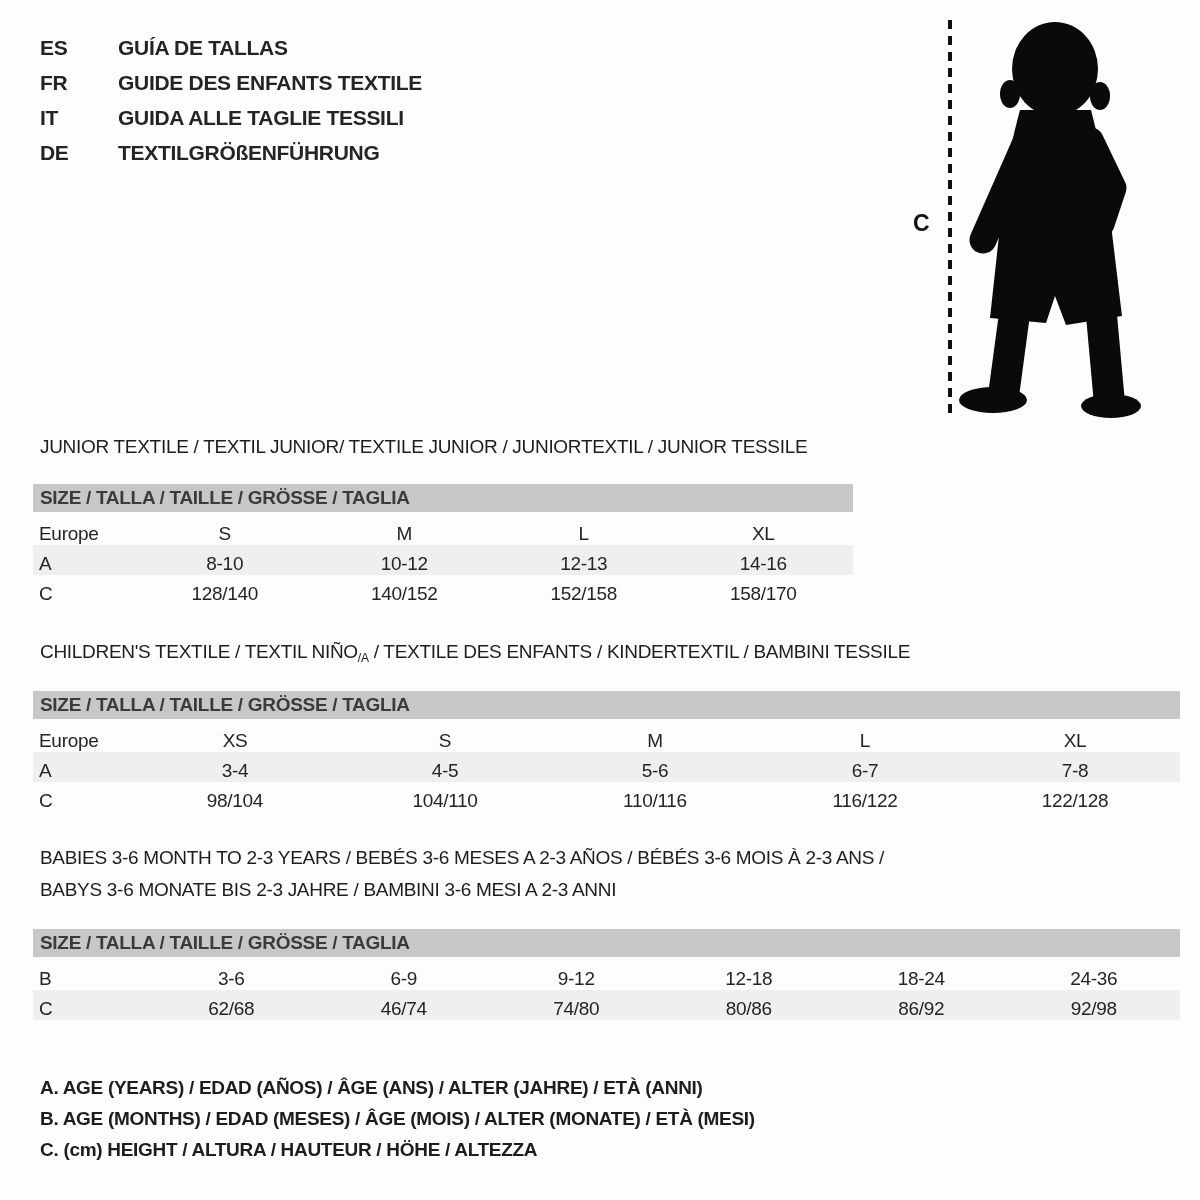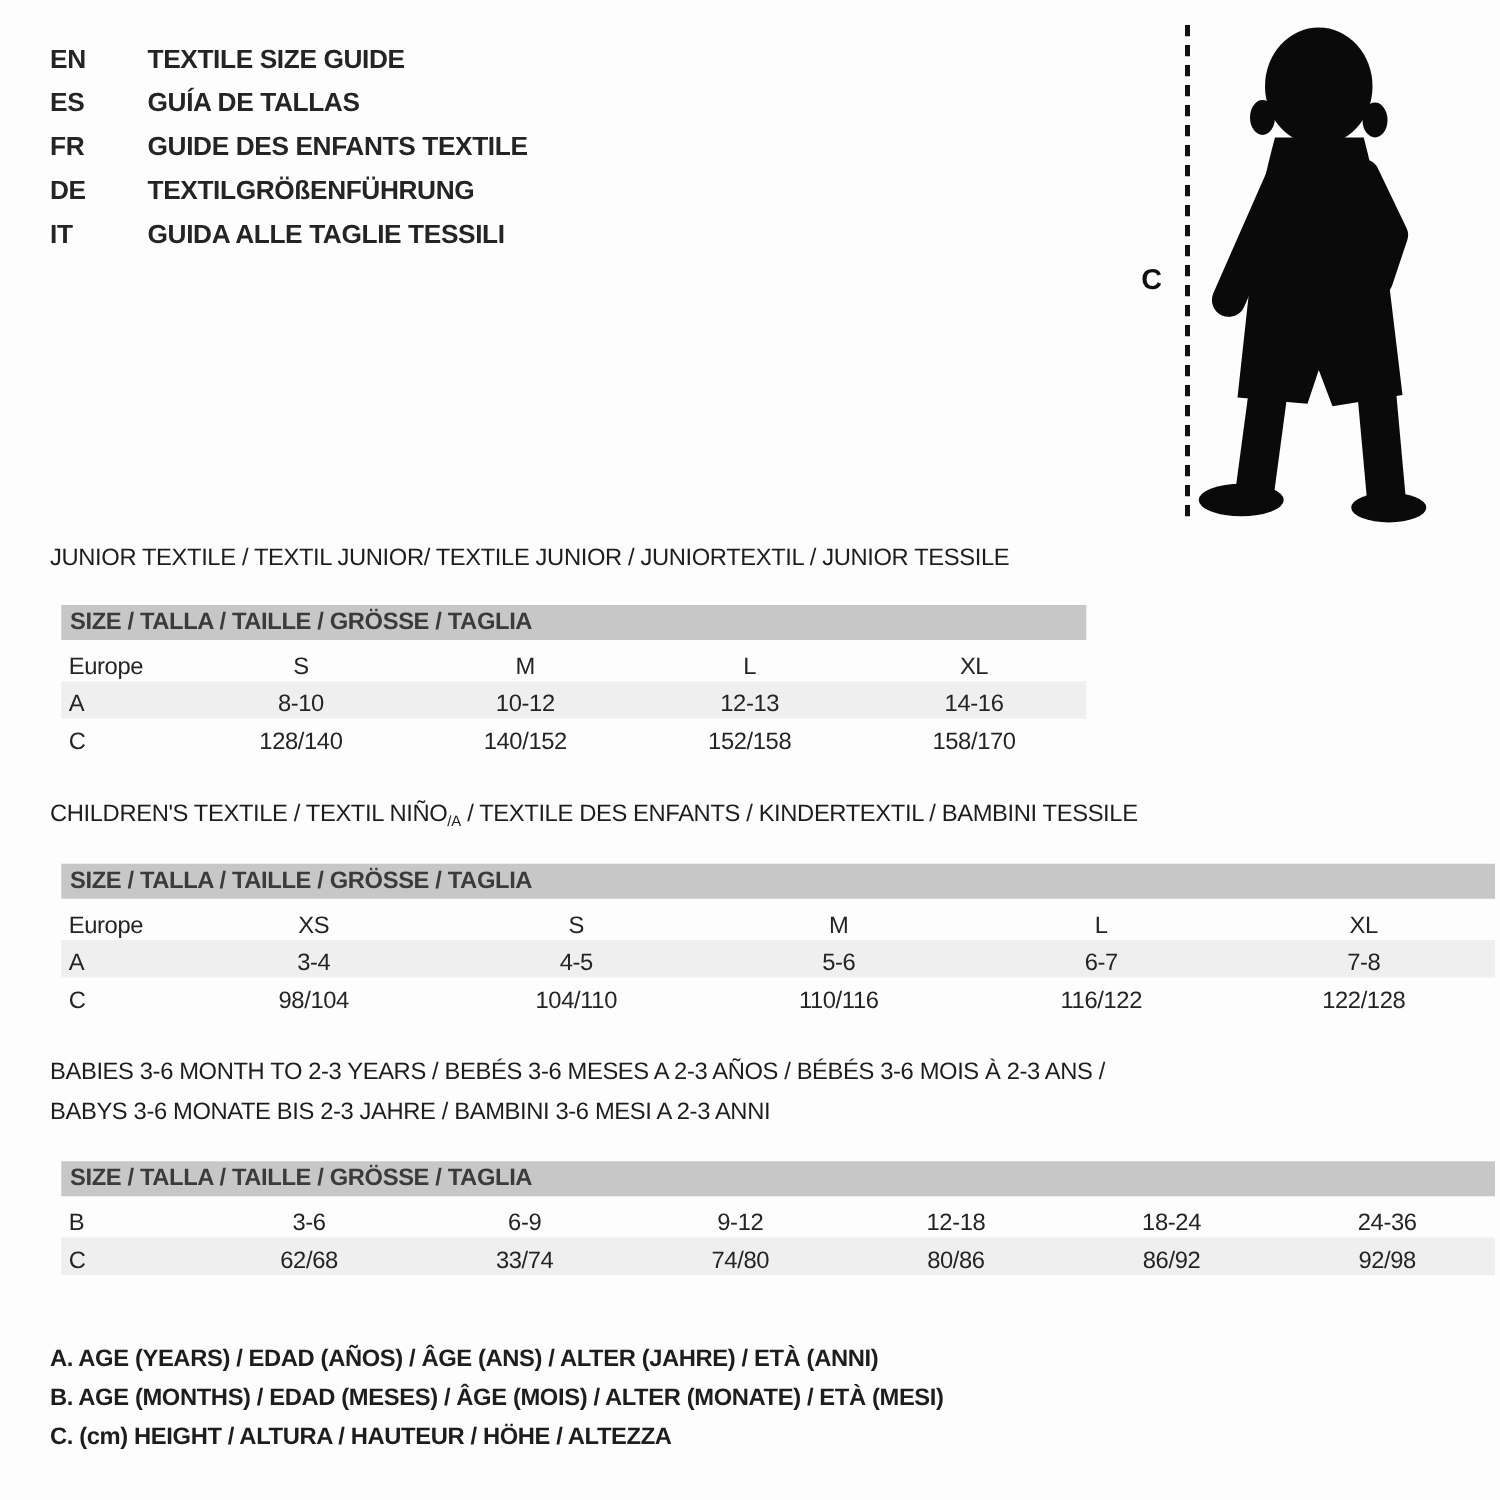--- a/index.html
+++ b/index.html
@@ -26,21 +26,21 @@
   .c-label { position:absolute; left:8px; top:198px; font-weight:bold; font-size:23px; color:#111; }
 
   
   .sec-title { position:absolute; left:40px; font-size:19px; font-weight:normal; white-space:nowrap; color:#1d1d1d; }
   .title-junior   { top:436px; }
   .title-children { top:641px; }
   .title-babies   { top:842px; line-height:32px; }
   .sub-a { font-size:12px; position:relative; bottom:-4px; letter-spacing:-0.2px; }
 
   
-  .size-table { position:absolute; left:33px;margin-left:16px; }
+  .size-table { position:absolute; left:33px; }
   .tbl-junior   { top:484px; width:820px; }
   .tbl-children { top:691px; width:1147px; }
   .tbl-babies   { top:929px; width:1147px; }
 
   .size-bar {
     height:28px; display:flex; align-items:center;
     padding-left:7px; font-size:19px; font-weight:bold;
     white-space:nowrap;
   }
   .t-row { display:flex; align-items:flex-end; height:30px; font-size:19px; }
@@ -53,38 +53,34 @@
 
   
   .legend { position:absolute; left:40px; top:1072px; }
   .legend-line { font-size:19px; font-weight:bold; line-height:31px; white-space:nowrap; color:#1d1d1d; }
 </style>
 </head>
 <body>
 
 <section class="lang-header">
   <div class="lang-row">
-    <span class="lang-code">EN</span>
-    <span class="lang-text">TEXTILE SIZE GUIDE</span>
-  </div>
-  <div class="lang-row">
     <span class="lang-code">ES</span>
     <span class="lang-text">GUÍA DE TALLAS</span>
   </div>
   <div class="lang-row">
     <span class="lang-code">FR</span>
     <span class="lang-text">GUIDE DES ENFANTS TEXTILE</span>
   </div>
   <div class="lang-row">
+    <span class="lang-code">IT</span>
+    <span class="lang-text">GUIDA ALLE TAGLIE TESSILI</span>
+  </div>
+  <div class="lang-row">
     <span class="lang-code">DE</span>
     <span class="lang-text">TEXTILGRÖßENFÜHRUNG</span>
-  </div>
-  <div class="lang-row">
-    <span class="lang-code">IT</span>
-    <span class="lang-text">GUIDA ALLE TAGLIE TESSILI</span>
   </div>
 </section>
 
 <div class="figure">
   <svg viewBox="0 0 252 410" xmlns="http://www.w3.org/2000/svg">
     <line x1="45" y1="8" x2="45" y2="402" stroke="#111111" stroke-width="4" stroke-dasharray="9 7"></line>
     <g fill="#0a0a0a" stroke="none">
 
       <ellipse cx="150" cy="57" rx="43" ry="47"></ellipse>
       <ellipse cx="105" cy="82" rx="10" ry="14"></ellipse>
@@ -177,21 +173,21 @@
     <span class="t-cell">3-6</span>
     <span class="t-cell">6-9</span>
     <span class="t-cell">9-12</span>
     <span class="t-cell">12-18</span>
     <span class="t-cell">18-24</span>
     <span class="t-cell">24-36</span>
   </div>
   <div class="t-row row-alt" style="background: rgb(239, 239, 239);">
     <span class="t-label">C</span>
     <span class="t-cell">62/68</span>
-    <span class="t-cell">33/74</span>
+    <span class="t-cell">46/74</span>
     <span class="t-cell">74/80</span>
     <span class="t-cell">80/86</span>
     <span class="t-cell">86/92</span>
     <span class="t-cell">92/98</span>
   </div>
 </div>
 
 <section class="legend">
   <div class="legend-line">A. AGE (YEARS) / EDAD (AÑOS) / ÂGE (ANS) / ALTER (JAHRE) / ETÀ (ANNI)</div>
   <div class="legend-line">B. AGE (MONTHS) / EDAD (MESES) / ÂGE (MOIS) / ALTER (MONATE) / ETÀ (MESI)</div>

